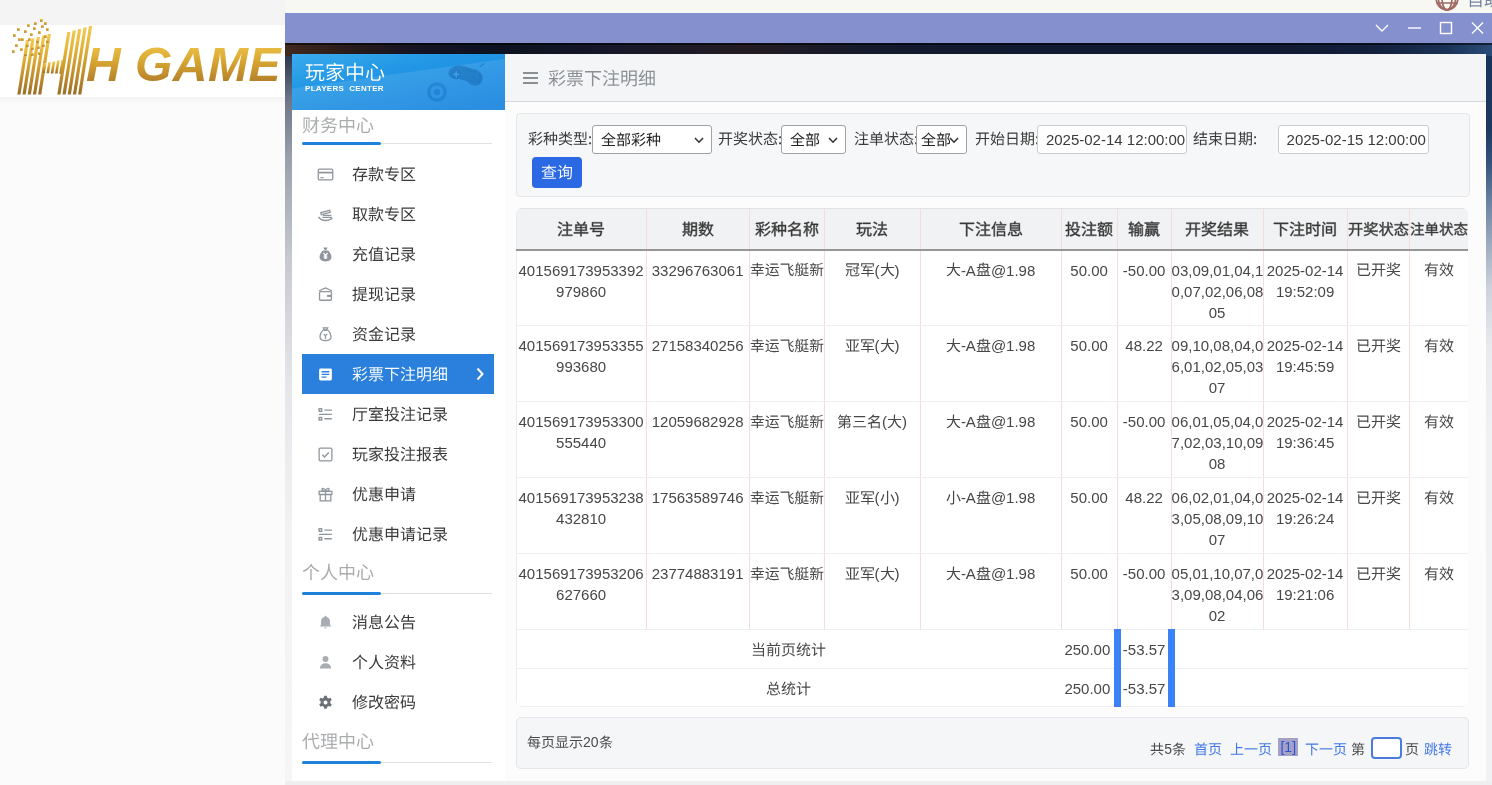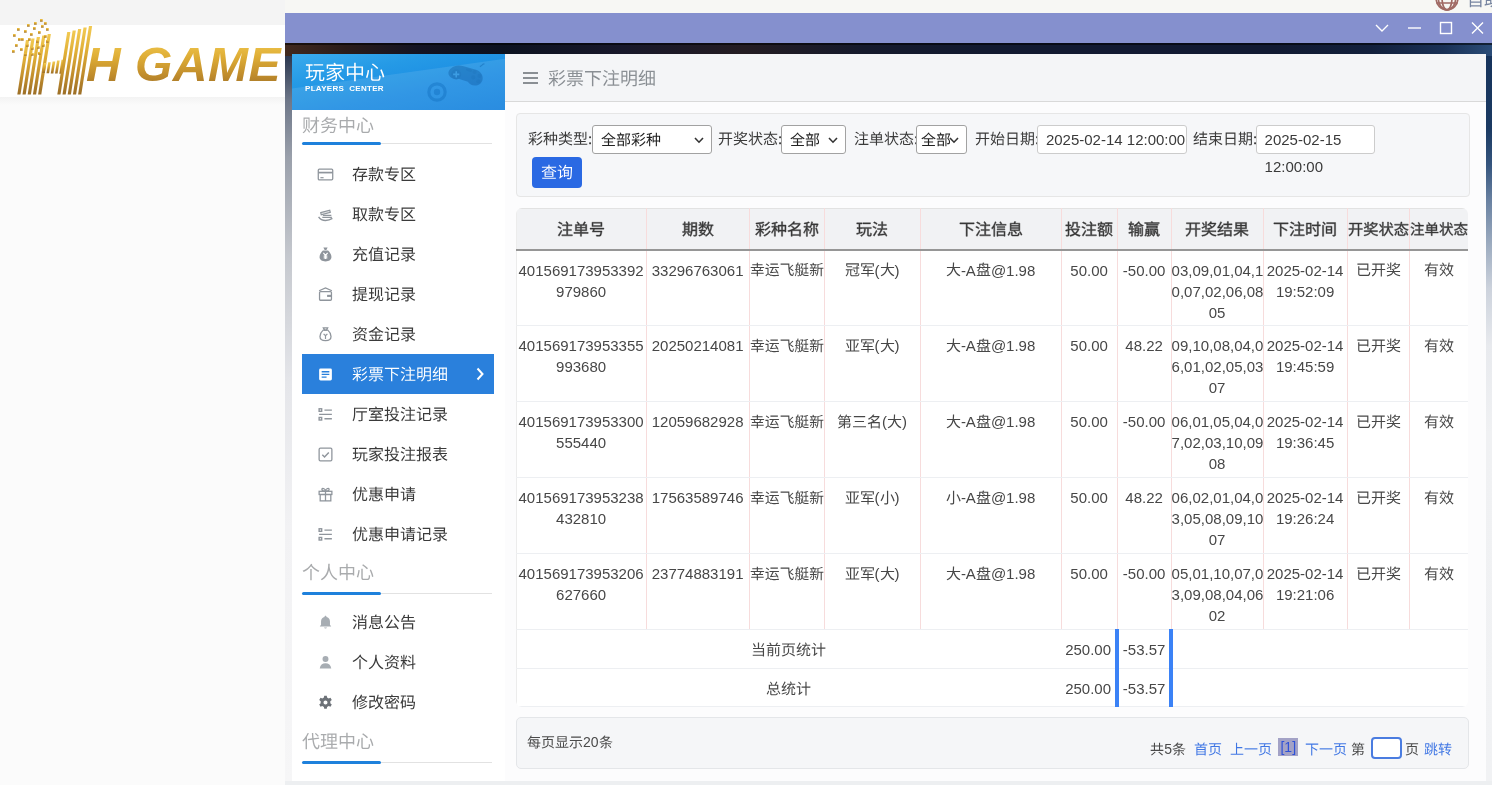--- a/index.html
+++ b/index.html
@@ -46,21 +46,21 @@
 th{height:41px;background:#f1f2f4;border-bottom:2px solid #969696;vertical-align:middle;border-top:1px solid #e2e2e2}
 td:last-child,th:last-child{border-right:1px solid #f7dcdc}
 td:first-child,th:first-child{border-left:1px solid #ececec}
 tr.dr td{height:76px;padding-top:9px}
 tr.dr td div{align-items:flex-start}
 tr.dr td div svg{margin-top:2.5px}
 tr.st td div svg{margin-top:2.5px}
 th div{align-items:center}
 tr.st td{height:39px;padding-top:9px;border-right:none}
 tr.st:last-child td{height:38px}
-tr.st td.vb{border-right:4px solid #3b82f6}
+tr.st td.vb{border-right:7px solid #3b82f6}
 tr.st td.lb{border-left:1px solid #ececec}
 tr.st td.rb{border-right:1px solid #f7dcdc}
 .pag{position:absolute;left:11px;top:663px;width:953.4px;height:52px;background:#f5f6f8;border:1px solid #e4e6e9;border-radius:5px}
 .pg{position:absolute;white-space:nowrap}
 .pg svg{display:inline-block;vertical-align:-2.2px}
 .pg span.n{font-size:14px;color:#4a4a4a}
 .pnum{background:#a3a2c6;color:#2d51d8;font-size:14px;padding:1px 2px}
 .pinp{position:absolute;width:31px;height:22px;background:#fff;border:2px solid #4a7ce0;border-radius:4px;display:inline-block}
 </style></head><body>
 <svg width="0" height="0" style="position:absolute">
@@ -703,21 +703,21 @@
           <svg style="width:64.2px;height:15px;" viewBox="0 0 64.2 15">
             <g transform="translate(0,13.20) scale(0.0150,-0.0150)" fill="#3a3a3a">
               <use href="#g63" x="0"></use>
               <use href="#g64" x="1000"></use>
               <use href="#g61" x="2000"></use>
               <use href="#g62" x="3000"></use>
               <use href="#g52" x="4000"></use>
             </g>
           </svg>
         </div>
-        <div class="finp" style="left:739px;width:119px">2025-02-15 12:00:00</div>
+        <div class="finp" style="left:761px;width:151px">2025-02-15 12:00:00</div>
         <div class="qbtn">
           <svg style="width:32.0px;height:16px;" viewBox="0 0 32.0 16">
             <g transform="translate(0,14.08) scale(0.0160,-0.0160)" fill="#fff">
               <use href="#g65" x="0"></use>
               <use href="#g66" x="1000"></use>
             </g>
           </svg>
         </div>
       </div>
 <div class="twrap">
@@ -932,21 +932,21 @@
                     <g transform="translate(0,13.20) scale(0.0150,-0.0150)" fill="#474747">
                       <use href="#g89" x="0"></use>
                       <use href="#g90" x="1000"></use>
                     </g>
                   </svg>
                 </div>
               </td>
             </tr>
             <tr class="dr">
               <td>401569173953355<br>993680</td>
-              <td>20250214081</td>
+              <td>27158340256</td>
               <td>
                 <div style="display:flex;justify-content:center">
                   <svg style="width:75.0px;height:15px;" viewBox="0 0 75.0 15">
                     <g transform="translate(0,13.20) scale(0.0150,-0.0150)" fill="#474747">
                       <use href="#g79" x="0"></use>
                       <use href="#g80" x="1000"></use>
                       <use href="#g81" x="2000"></use>
                       <use href="#g82" x="3000"></use>
                       <use href="#g83" x="4000"></use>
                     </g>

